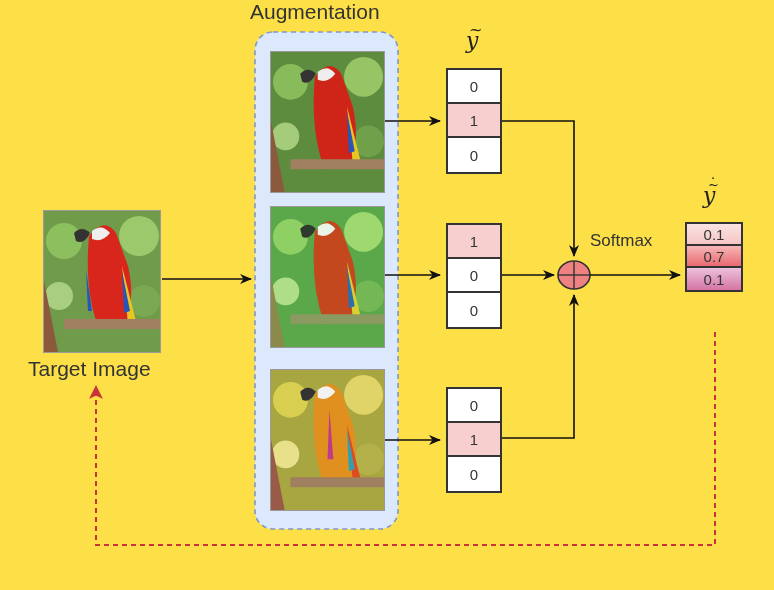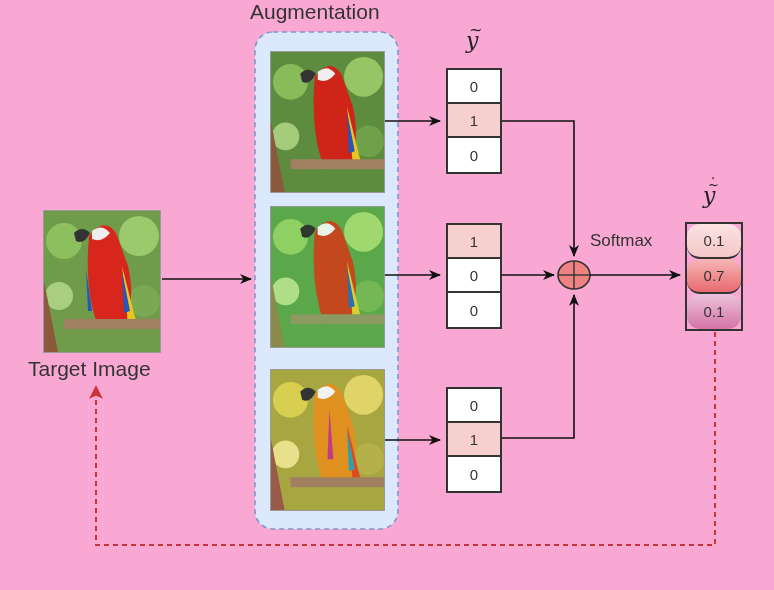--- a/index.html
+++ b/index.html
@@ -1,34 +1,34 @@
 <!DOCTYPE html>
 <html><head>
 <meta charset="utf-8">
 <style>
   html, body { margin: 0; padding: 0; background: #ffffff; }
-  #stage { position: relative; width: 774px; height: 590px; overflow: hidden; background: #f9a8d4;
+  #stage { position: relative; width: 774px; height: 590px; overflow: hidden; background: #fde047;
            font-family: "Liberation Sans", sans-serif; color: #222; }
   svg { position: absolute; left: 0; top: 0; }
   .label { position: absolute; white-space: nowrap; }
   .aug-title { left: 250px; top: 0px; font-size: 21px; color: #333; }
   .target-label { left: 28px; top: 357px; font-size: 21px; color: #333; }
   .softmax-label { left: 590px; top: 231px; font-size: 17px; color: #333; }
   .ensemble-label { left: 272px; top: 558px; font-size: 15px; color: #111; }
   .math { font-family: "DejaVu Serif", serif; font-style: italic; font-size: 22px; }
   .ytilde { left: 466px; top: 28px; }
   .ydot { left: 703px; top: 183px; }
   .accent { position: absolute; font-family: "DejaVu Serif", serif; font-size: 16px; line-height: 1; }
   .vec { position: absolute; width: 56px; border: 2px solid #333; box-sizing: border-box; background: #fff; }
   .cell { height: 34px; display: flex; align-items: center; justify-content: center; font-size: 15px;
           color: #333; border-bottom: 2px solid #333; box-sizing: border-box; }
   .cell:last-child { border-bottom: none; }
   .cell.on { background: #f7cfcf; }
   .outvec { position: absolute; left: 685px; top: 222px; width: 58px; border: 2px solid #333; box-sizing: border-box; }
-  .outvec .cell { height: 35px; border-radius: 13px; }
+  .outvec .cell { height: 22px; }
   .photo { position: absolute; overflow: hidden; border: 1px solid #9a9a9a; }
   .photo svg { position: absolute; left: 0; top: 0; width: 100%; height: 100%; }
 </style>
 </head>
 <body>
 
 <div id="stage">
 
   <svg width="774" height="590">
     <defs>

